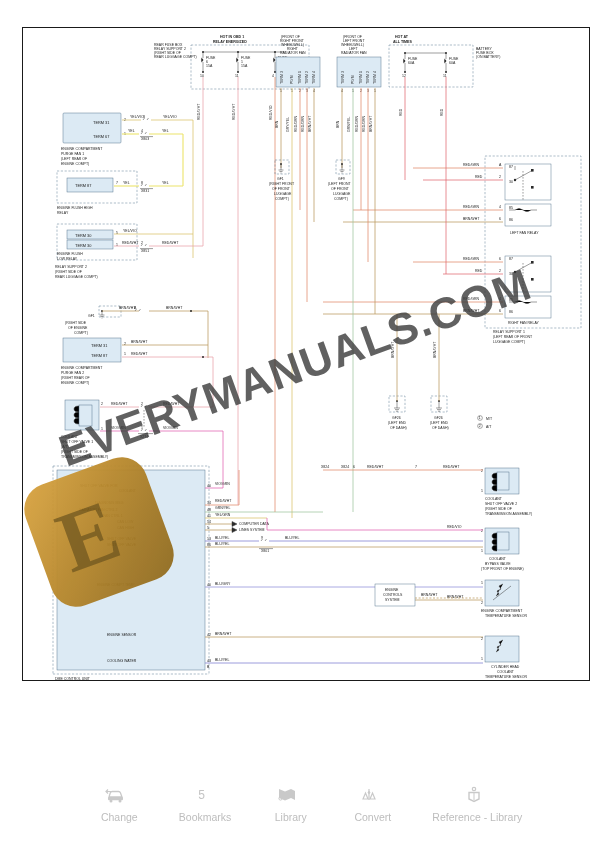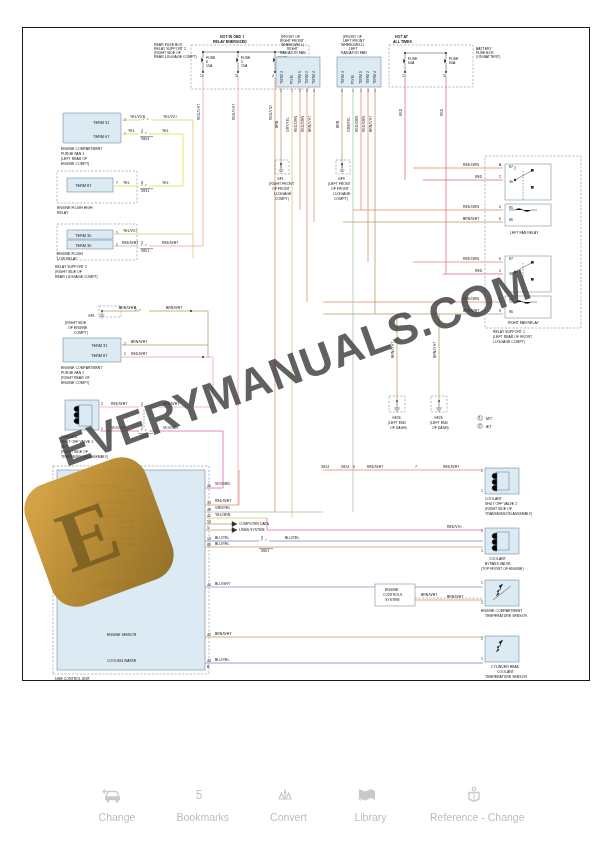--- a/index.html
+++ b/index.html
@@ -608,44 +608,44 @@
     </div>
 
     <div class="tb-item">
       <div class="tb-num">5</div>
       <div class="tb-lbl">Bookmarks</div>
     </div>
 
     <div class="tb-item">
       <div class="tb-ico">
         <svg width="22" height="18" viewBox="0 0 22 18">
+          <path d="M3 3 L9 5.5 L15 3 L19 5 L19 14 L15 12 L9 14.5 L3 12 Z" fill="#c9c9c9"></path>
+          <circle cx="4.5" cy="12.5" r="1.6" fill="none" stroke="#c9c9c9" stroke-width="1"></circle>
+        </svg>
+      </div>
+      <div class="tb-lbl">Library</div>
+    </div>
+
+    <div class="tb-item">
+      <div class="tb-ico">
+        <svg width="22" height="18" viewBox="0 0 22 18">
           <path d="M11 3v11" stroke="#c9c9c9" stroke-width="1.2" fill="none"></path>
           <path d="M11 4.5l-1.5 2 1.5 2 1.5-2z" fill="#c9c9c9"></path>
           <path d="M5 13 L7.5 7 L10 13 Z" fill="none" stroke="#c9c9c9" stroke-width="1.2"></path>
           <path d="M12 13 L14.5 7 L17 13 Z" fill="none" stroke="#c9c9c9" stroke-width="1.2"></path>
         </svg>
       </div>
       <div class="tb-lbl">Convert</div>
     </div>
 
     <div class="tb-item">
       <div class="tb-ico">
         <svg width="22" height="18" viewBox="0 0 22 18">
-          <path d="M3 3 L9 5.5 L15 3 L19 5 L19 14 L15 12 L9 14.5 L3 12 Z" fill="#c9c9c9"></path>
-          <circle cx="4.5" cy="12.5" r="1.6" fill="none" stroke="#c9c9c9" stroke-width="1"></circle>
-        </svg>
-      </div>
-      <div class="tb-lbl">Library</div>
-    </div>
-
-    <div class="tb-item">
-      <div class="tb-ico">
-        <svg width="22" height="18" viewBox="0 0 22 18">
           <circle cx="11" cy="3" r="1.7" fill="none" stroke="#c9c9c9" stroke-width="1.2"></circle>
           <path d="M6 6.5h10v6.5l-5 2.5l-5-2.5z" fill="none" stroke="#c9c9c9" stroke-width="1.4"></path>
           <path d="M11 7v7" stroke="#c9c9c9" stroke-width="1"></path>
         </svg>
       </div>
-      <div class="tb-lbl">Reference - Change</div>
+      <div class="tb-lbl">Reference - Library</div>
     </div>
 
   </div>
 </div>
 
 </body></html>

